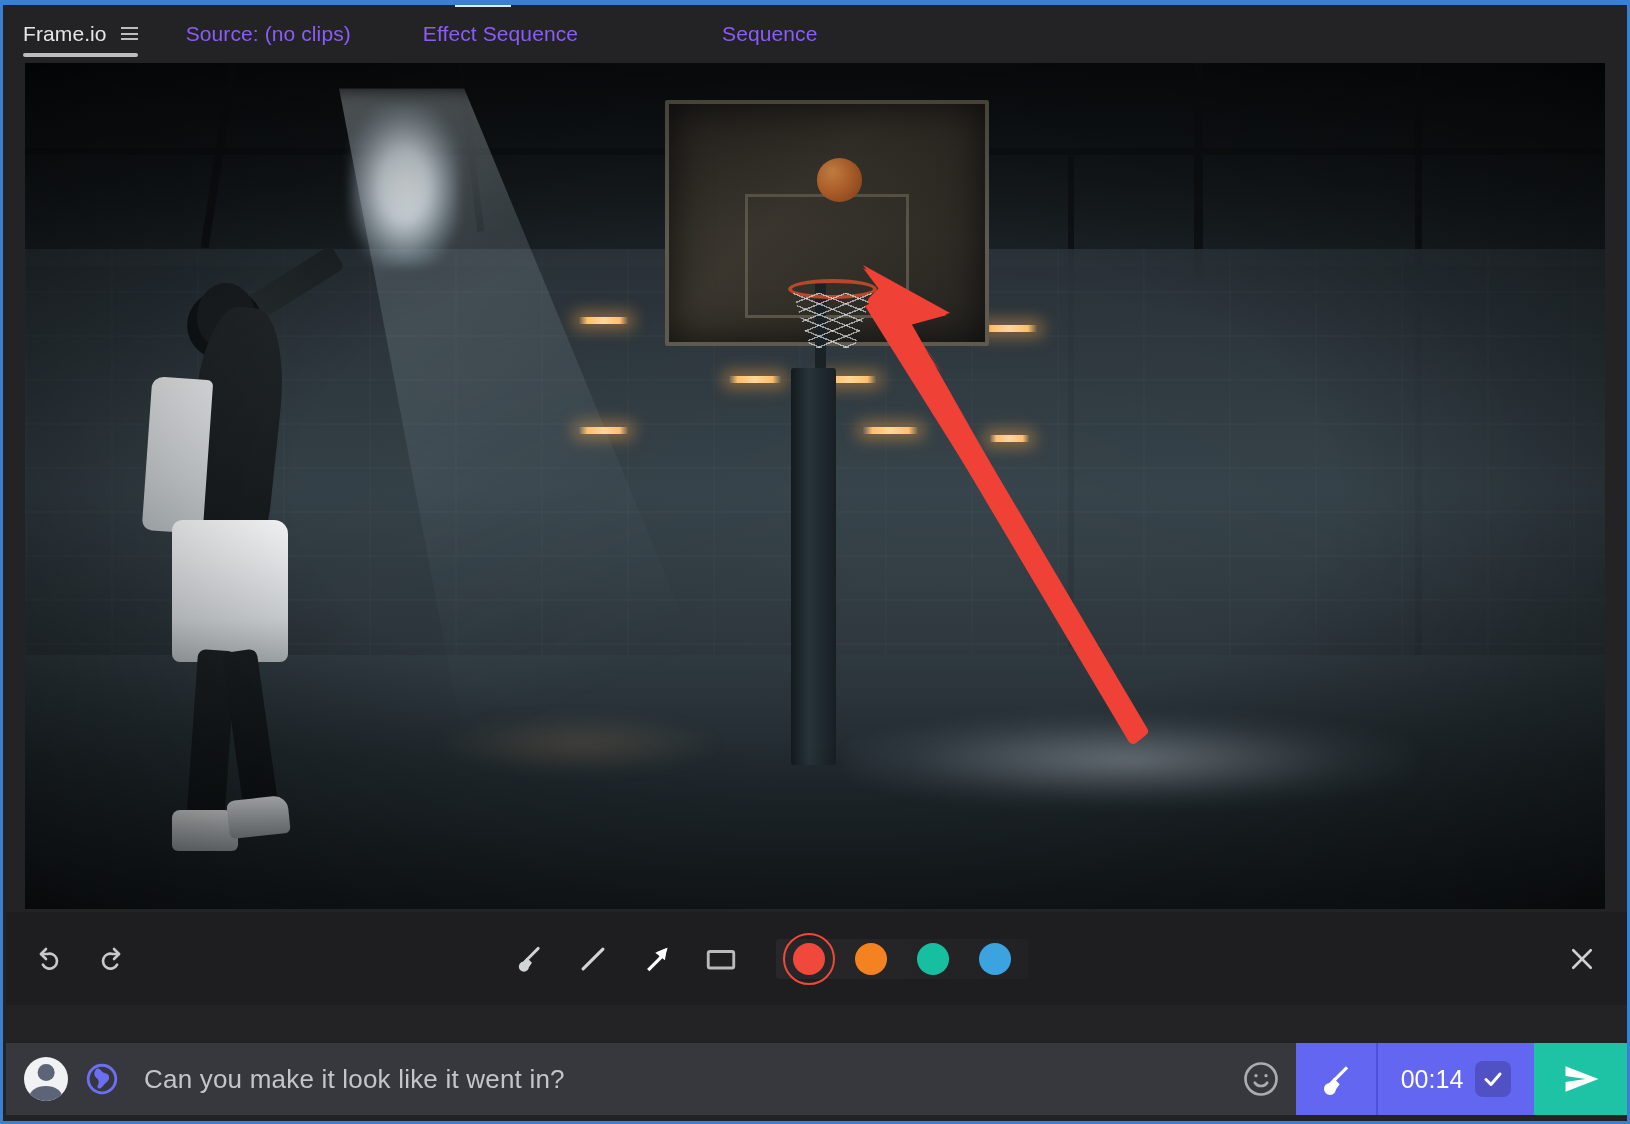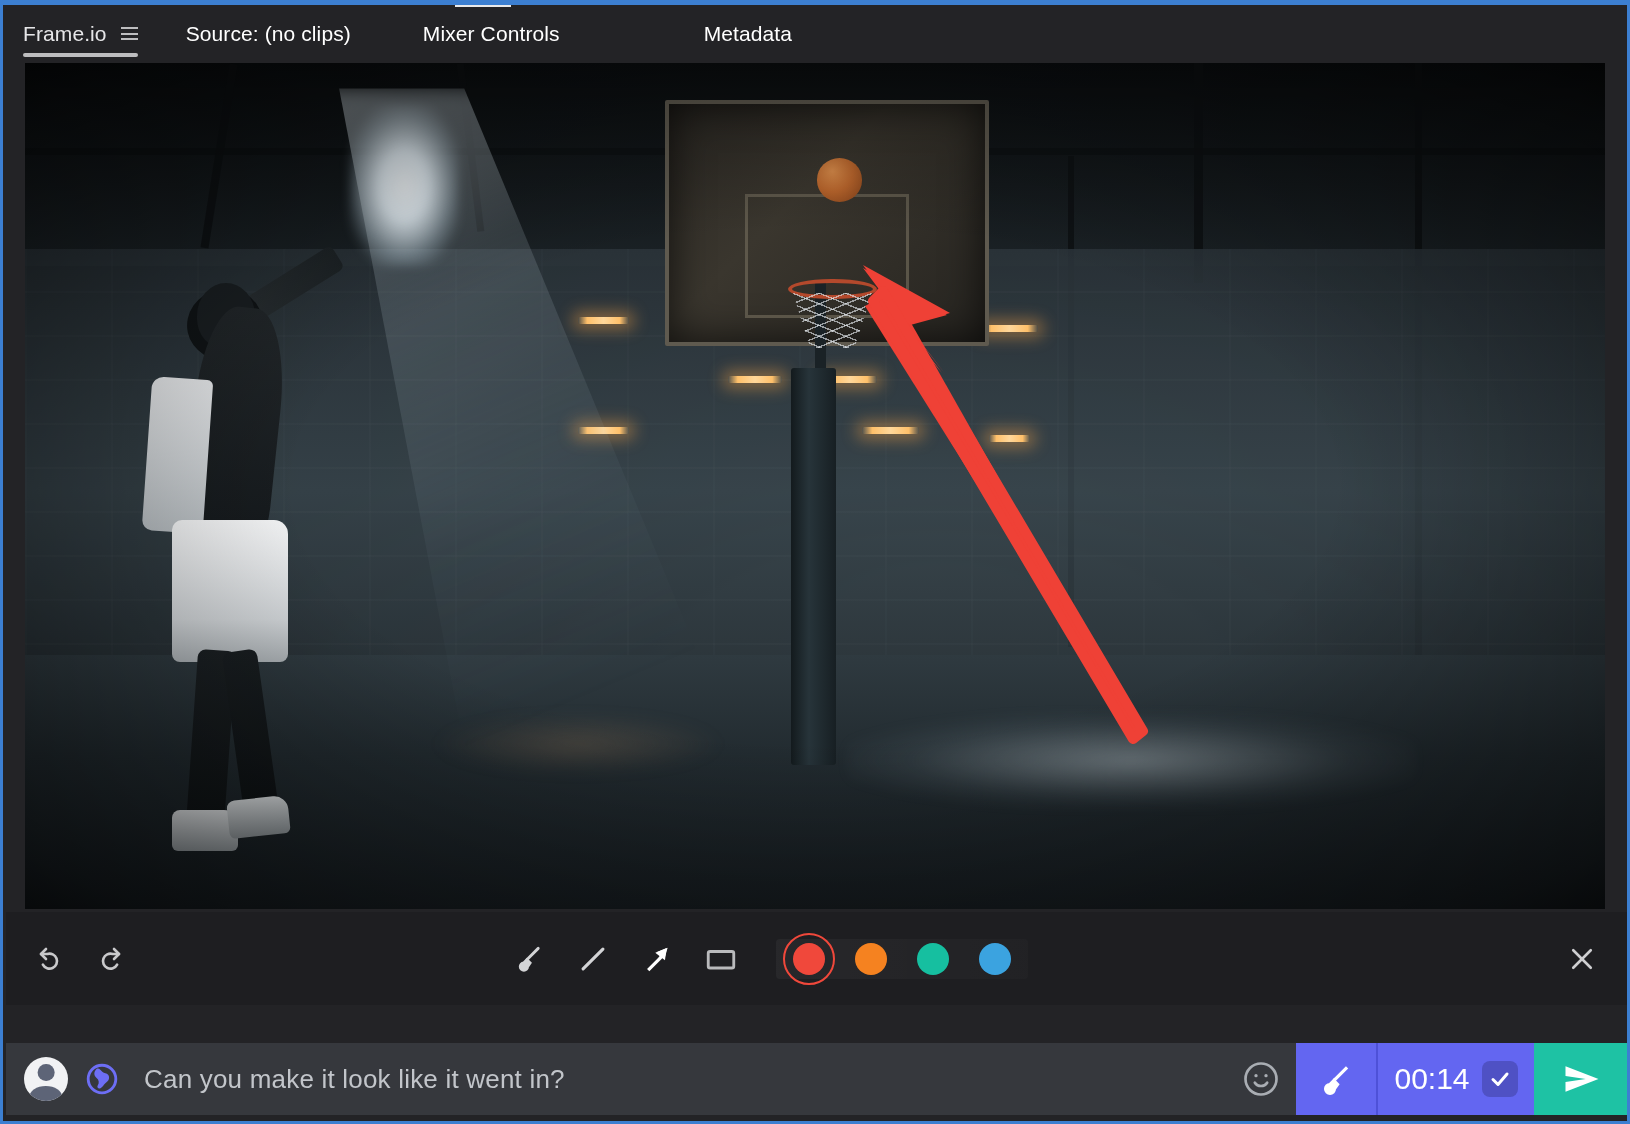--- a/index.html
+++ b/index.html
@@ -37,21 +37,21 @@
     display: flex;
     align-items: center;
     padding-left: 20px;
     z-index: 20;
   }
   .tab {
     position: relative;
     height: 57px;
     display: flex;
     align-items: center;
-    color: #ffffff;
+    color: #8b5cf6;
     font-size: 21px;
     letter-spacing: .1px;
     white-space: nowrap;
     cursor: default;
   }
   .tab.active { color: #e6e6e8; align-items: center; }
   .tab .tab-label { padding: 0 0; }
   .tab.active .tab-label { font-weight: 400; }
   .tab .underline {
     position: absolute;
@@ -388,21 +388,21 @@
     background: #6366f1;
     display: flex; align-items: center; justify-content: center;
     cursor: pointer;
     border-right: 2px solid #4e51d8;
   }
   .time-btn {
     width: 156px;
     background: #6366f1;
     display: flex; align-items: center; justify-content: center;
     gap: 12px; cursor: pointer;
-    color: #fff; font-size: 30px;
+    color: #fff; font-size: 25px;
   }
   .time-check {
     width: 36px; height: 36px;
     border-radius: 8px;
     background: #4f51c4;
     display: flex; align-items: center; justify-content: center;
   }
   .send-btn {
     width: 96px;
     background: #1ec2a4;
@@ -431,30 +431,30 @@
 
     <div class="tab-gap-1"></div>
 
     <div class="tab">
       <span class="tab-label">Source: (no clips)</span>
     </div>
 
     <div class="tab-gap"></div>
 
     <div class="tab">
-      <span class="tab-label">Mixer Controls</span>
+      <span class="tab-label">Effect Sequence</span>
     </div>
 
     <div class="tab-gap"></div>
 
 
     <div class="tab-gap"></div>
 
     <div class="tab">
-      <span class="tab-label">Metadata</span>
+      <span class="tab-label">Sequence</span>
     </div>
   </div>
 
   <div class="viewer-top-rule"></div>
 
   <div class="viewer">
     <div class="scene">
       <div class="bg-base"></div>
       <div class="ceiling"></div>
       <div class="rafter" style="left:0;top:3%;width:100%;height:9px;"></div>

